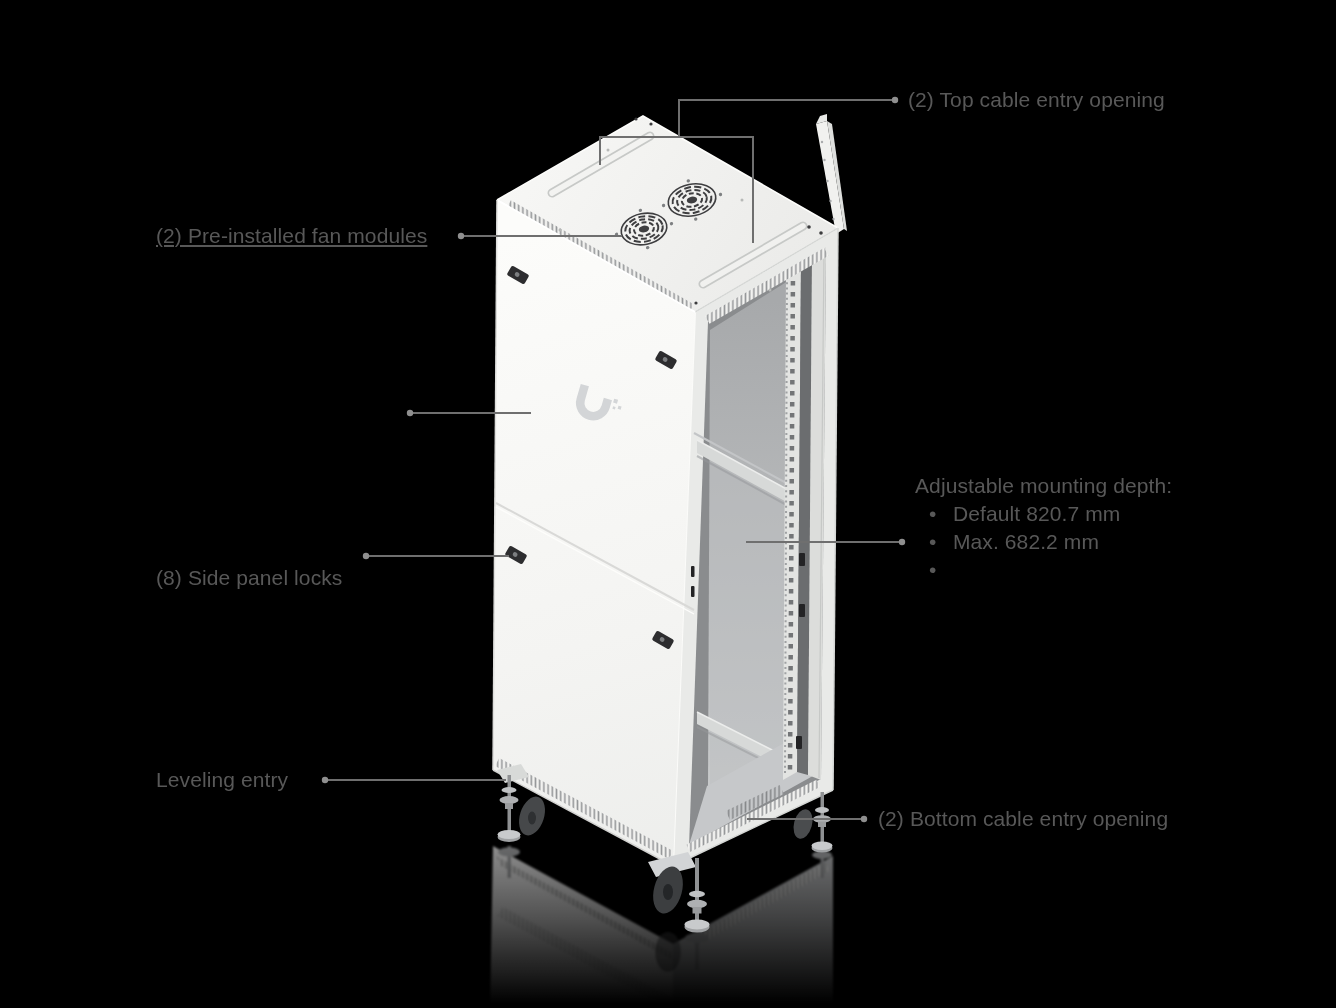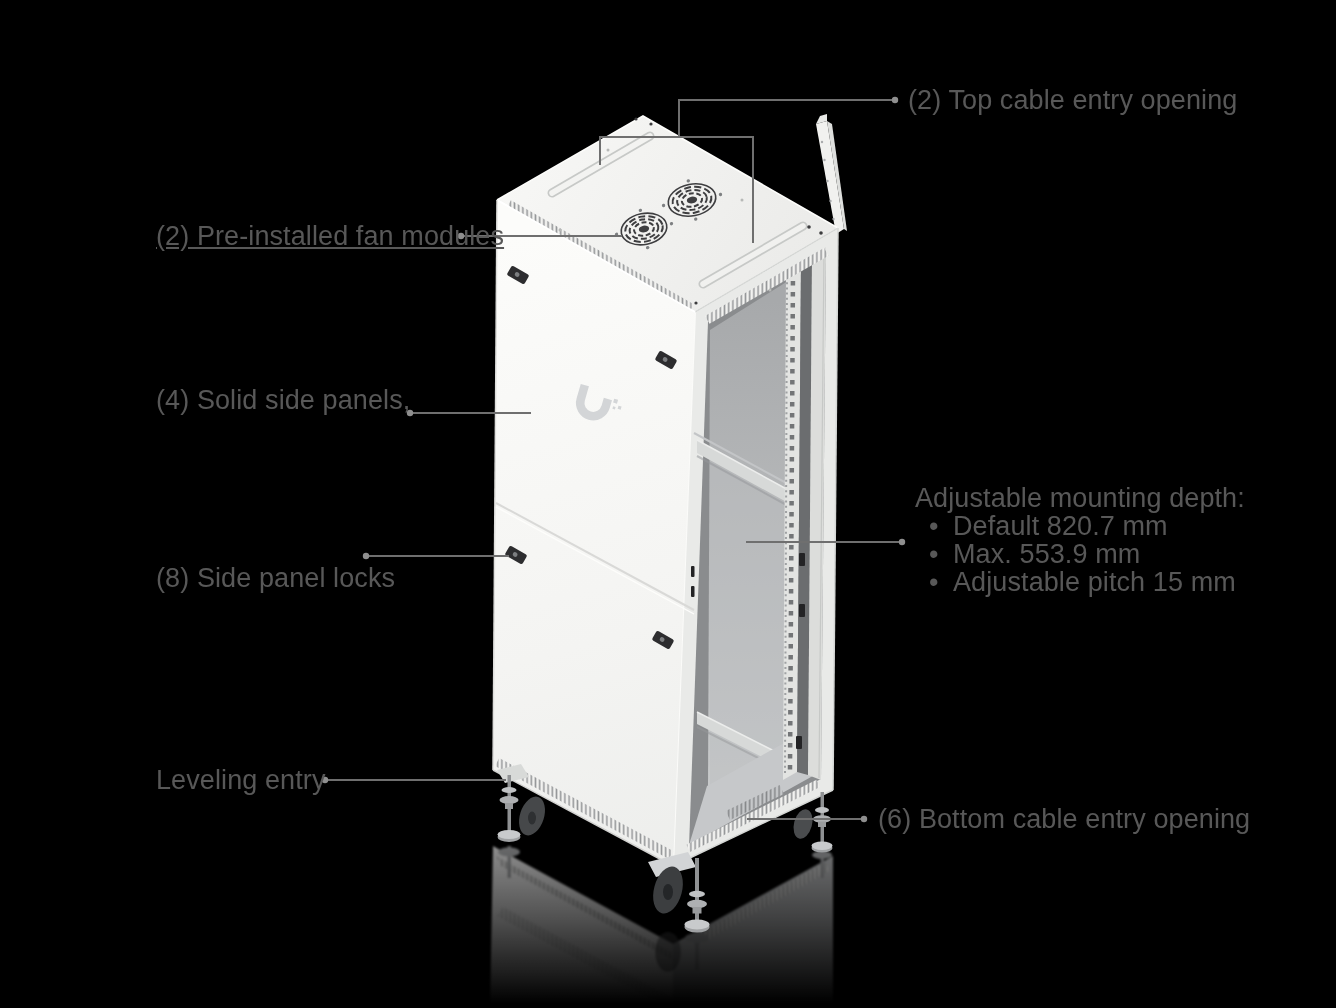--- a/index.html
+++ b/index.html
@@ -3,21 +3,21 @@
 <meta charset="utf-8">
 <style>
   html,body{margin:0;padding:0;}
   body{
     width:1336px;height:1008px;position:relative;overflow:hidden;
     background:#000;
     font-family:"Liberation Sans",sans-serif;
   }
   #scene{position:absolute;left:0;top:0;}
   .callout-label{
-    position:absolute;color:#585858;font-size:27px;line-height:28px;
+    position:absolute;color:#585858;font-size:21px;line-height:28px;
     white-space:nowrap;letter-spacing:0.1px;
   }
   .mounting-items{padding-left:14px;}
   .mounting-item{display:flex;}
   .mounting-item .bullet{display:inline-block;width:24px;}
 </style>
 </head>
 <body>
 
 <svg id="scene" width="1336" height="1008" viewBox="0 0 1336 1008">
@@ -279,38 +279,36 @@
     <circle cx="325" cy="780" r="3.2"></circle>
     <circle cx="864" cy="819" r="3.2"></circle>
   </g>
 </svg>
 
 <div class="callout-label" style="left:908px;top:86px;">(2) Top cable entry opening</div>
 
 <div class="callout-label" style="left:156px;top:222px;text-decoration:underline;">(2) Pre-installed fan modules</div>
 
 <div class="callout-label" style="left:156px;top:386px;">
-  <div>(4) Solid side panels,</div>
 </div>
 
 <div class="callout-label" style="left:156px;top:564px;">(8) Side panel locks</div>
 
-<div class="callout-label" style="left:915px;top:472px;margin-top:12px;">
+<div class="callout-label" style="left:915px;top:472px;">
   <div>Adjustable mounting depth:</div>
   <div class="mounting-items">
     <div class="mounting-item">
       <span class="bullet">•</span>
       <span>Default 820.7 mm</span>
     </div>
     <div class="mounting-item">
       <span class="bullet">•</span>
-      <span>Max. 553.9 mm</span>
+      <span>Max. 682.2 mm</span>
     </div>
     <div class="mounting-item">
       <span class="bullet">•</span>
-      <span>Adjustable pitch 15 mm</span>
     </div>
   </div>
 </div>
 
 <div class="callout-label" style="left:156px;top:766px;">Leveling entry</div>
 
-<div class="callout-label" style="left:878px;top:805px;">(6) Bottom cable entry opening</div>
+<div class="callout-label" style="left:878px;top:805px;">(2) Bottom cable entry opening</div>
 
 </body></html>

